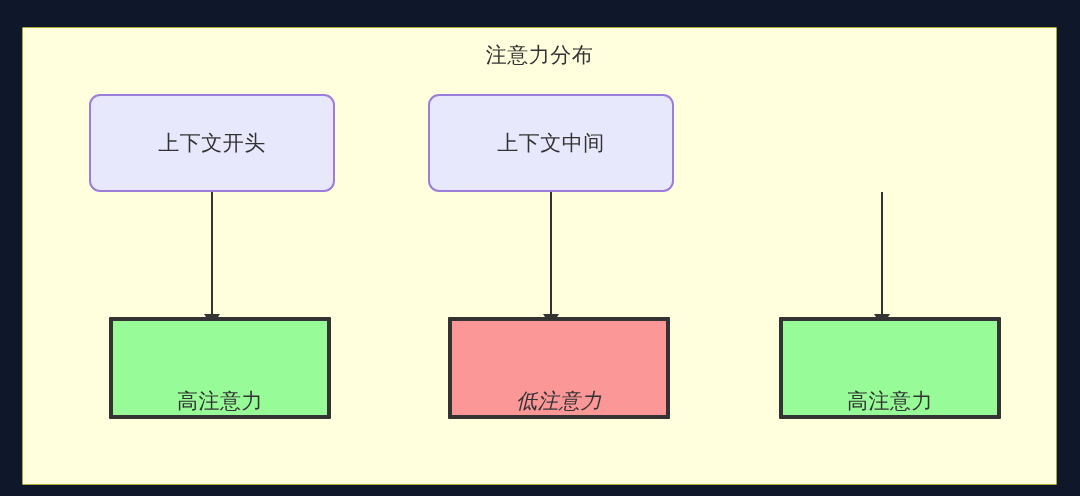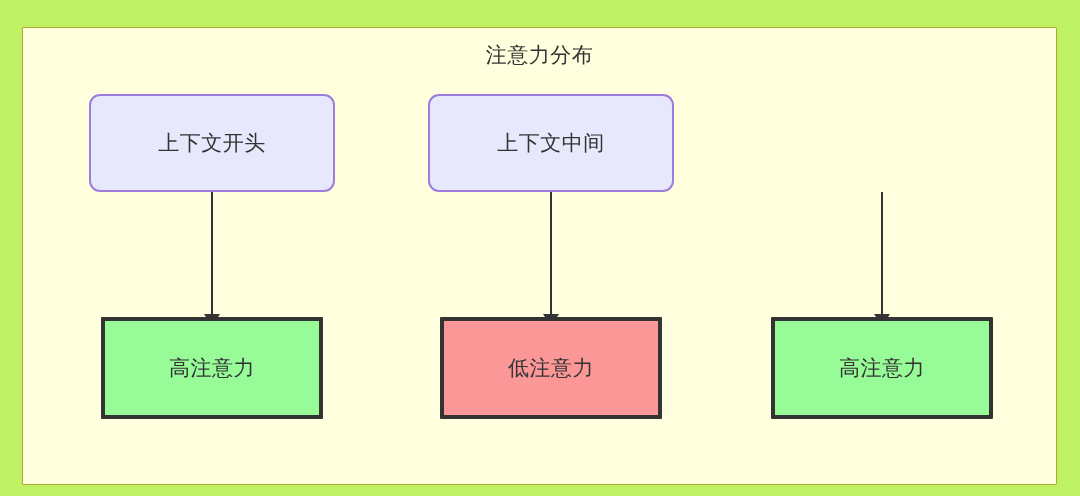--- a/index.html
+++ b/index.html
@@ -11,21 +11,21 @@
     width: 1080px;
     height: 496px;
     font-family: "Liberation Sans", "DejaVu Sans", sans-serif;
     overflow: hidden;
   }
 
   #canvas {
     position: relative;
     width: 1080px;
     height: 496px;
-    background: #bef264;
+    background: #0f172a;
   }
 
   
   #cluster {
     position: absolute;
     left: 22px;
     top: 27px;
     width: 1035px;
     height: 458px;
     box-sizing: border-box;
@@ -67,29 +67,30 @@
 
   
   .att-node {
     position: absolute;
     width: 222px;
     height: 102px;
     box-sizing: border-box;
     border: 4px solid #333333;
     border-radius: 1px;
     display: flex;
-    align-items: center;
+    align-items: flex-end;
     justify-content: center;
     font-size: 21px;
     color: #333333;
     letter-spacing: 0.5px;
     white-space: nowrap;
+    margin-left: 8px;
   }
   .att-high { background: #97fb97; }
-  .att-low  { background: #fb9797; }
+  .att-low  { background: #fb9797; font-style: italic; }
 
   
   .edge-line {
     position: absolute;
     width: 1.6px;
     background: #333333;
   }
   .edge-head {
     position: absolute;
     width: 0;

